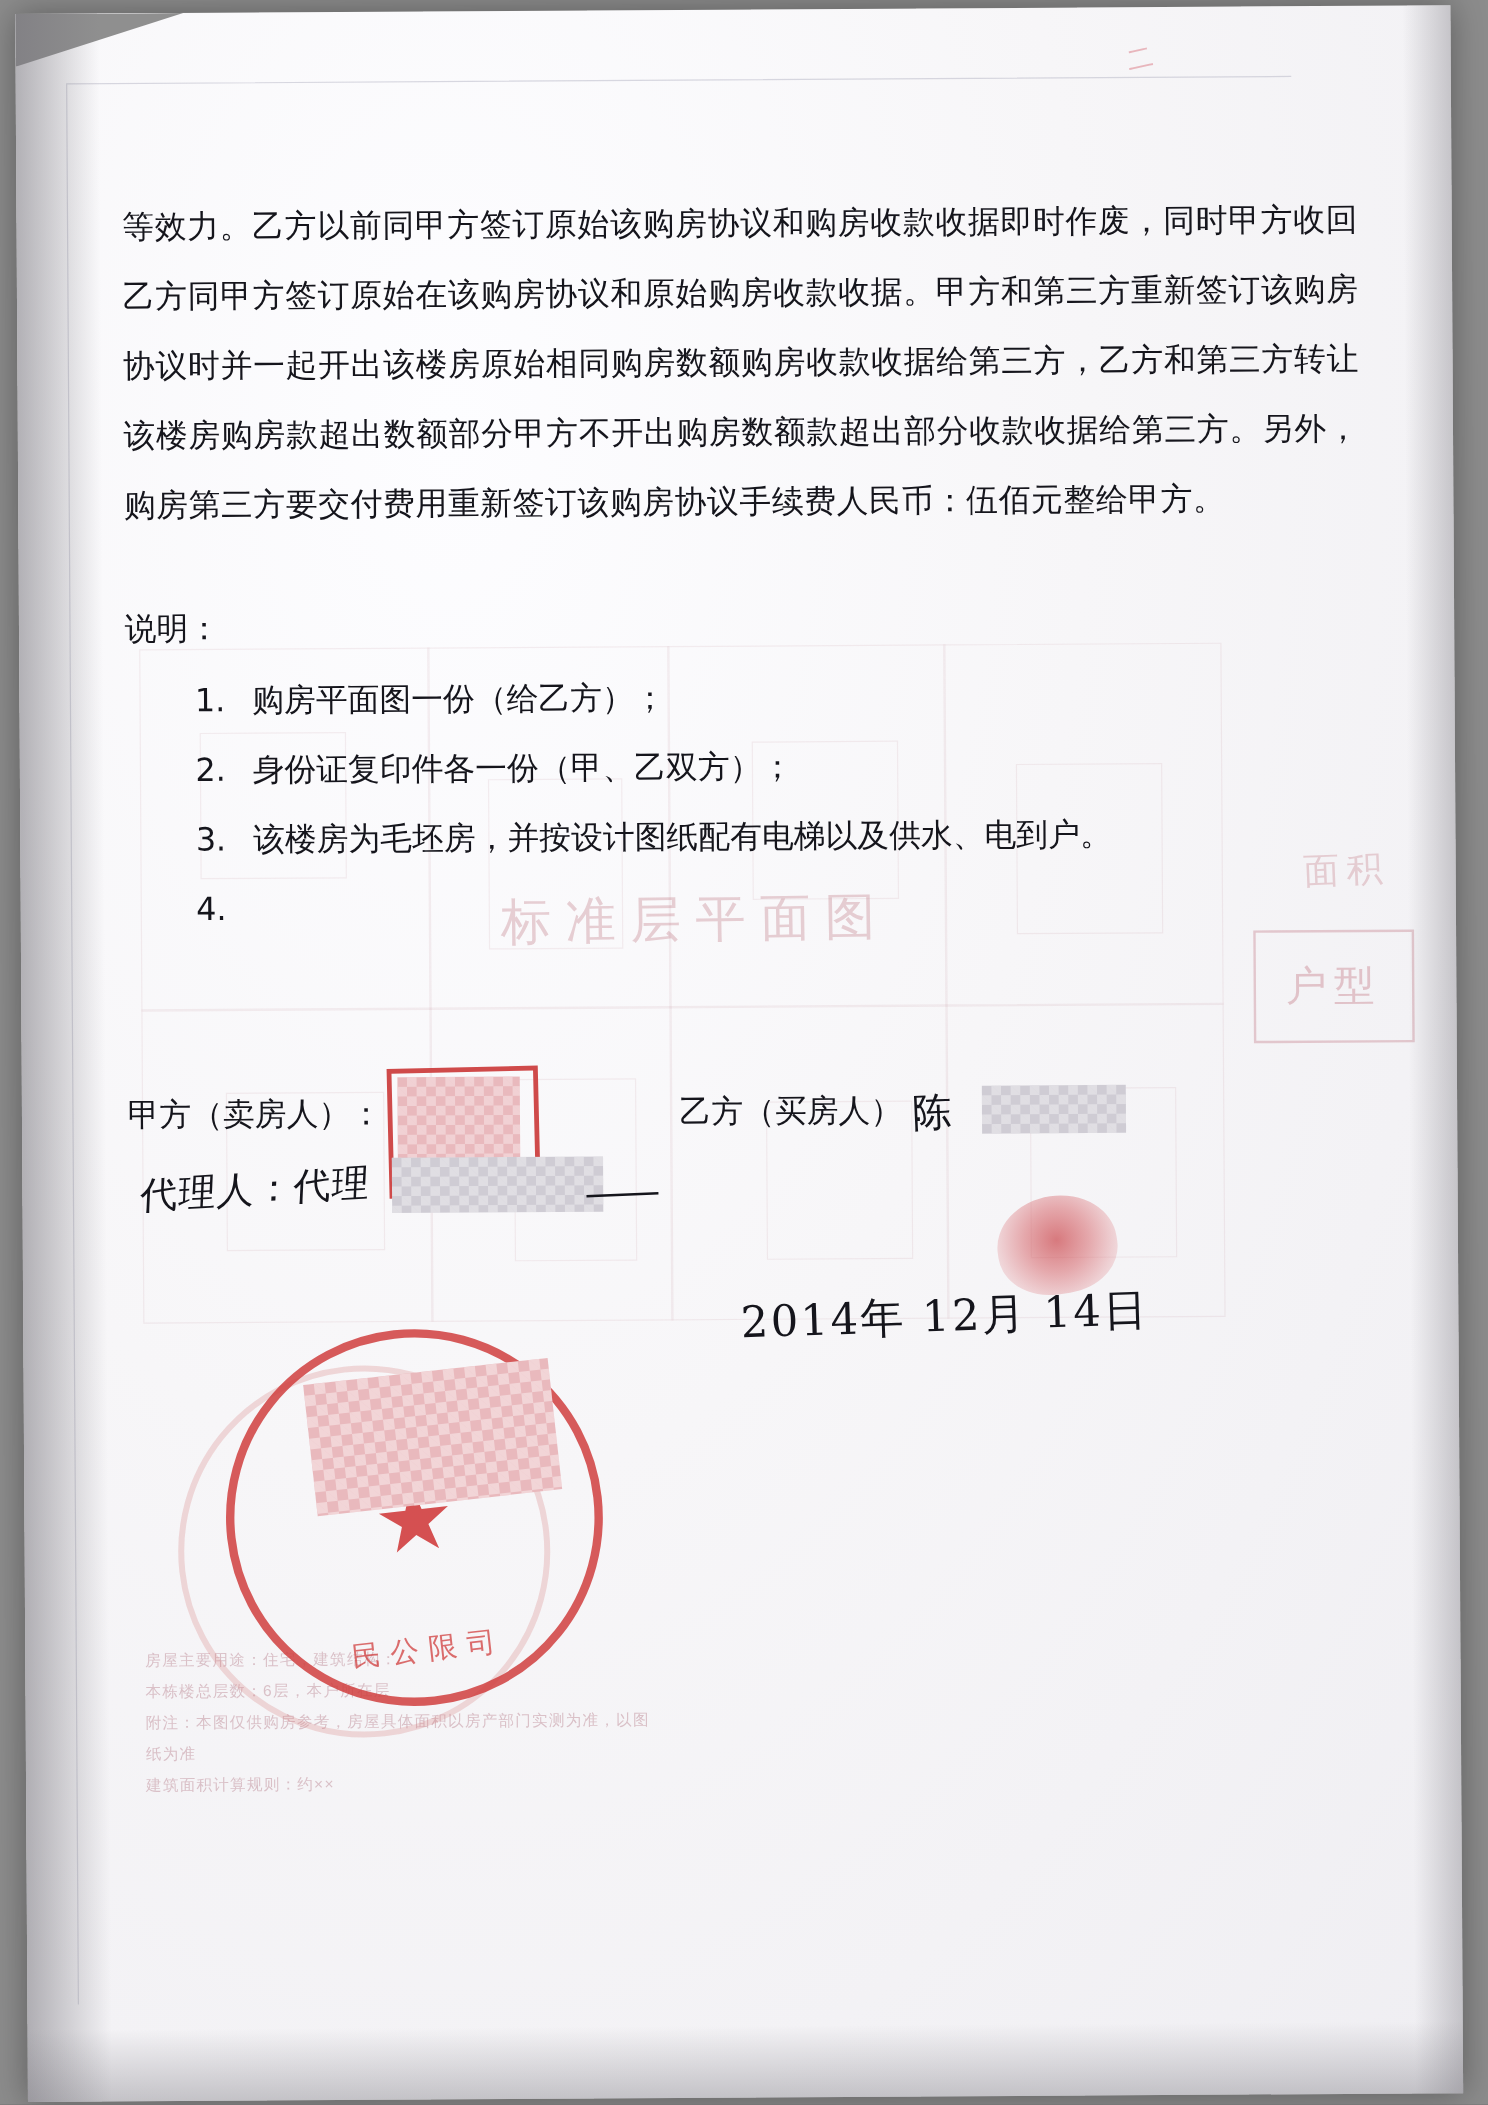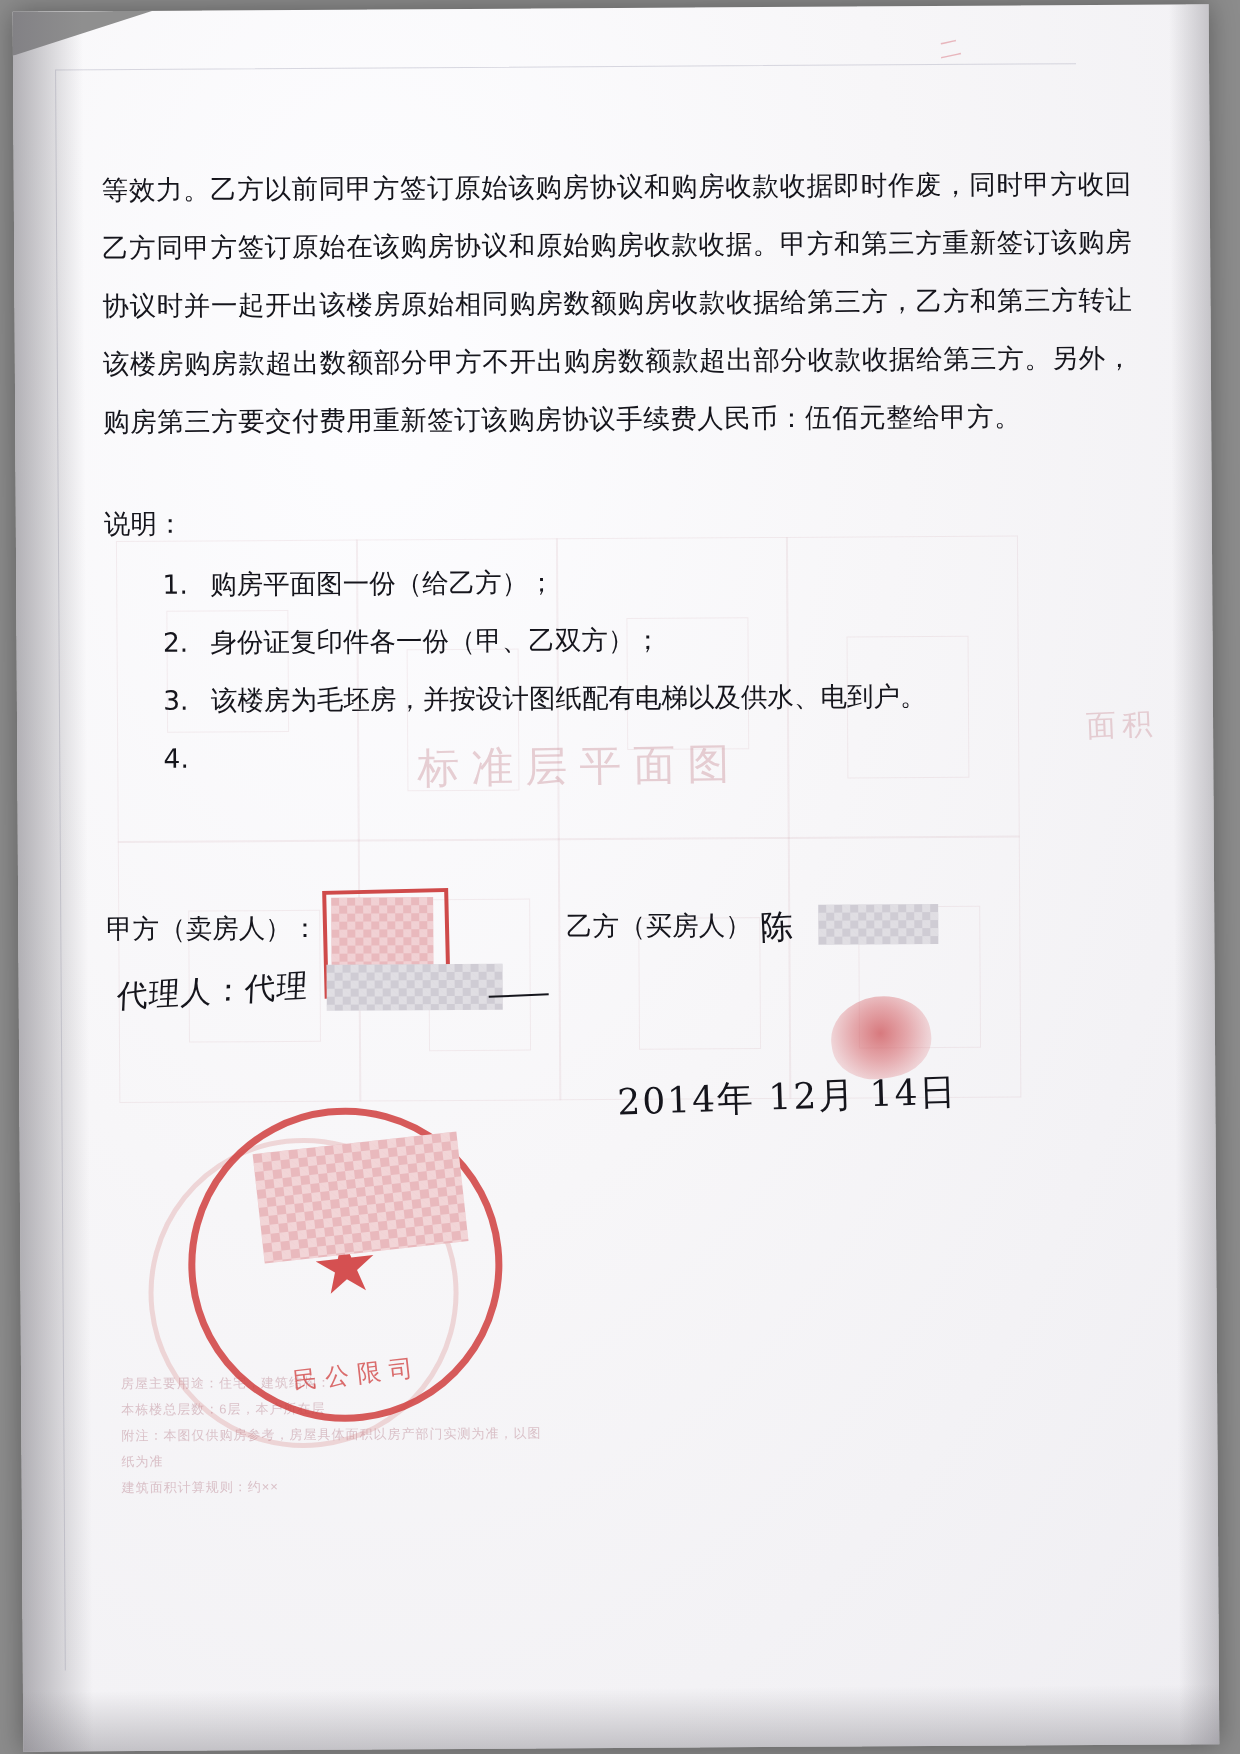--- a/index.html
+++ b/index.html
@@ -354,20 +354,23 @@
       <div class="bx" style="left:520px; top:90px; width:120px; height:130px;"></div>
       <div class="bx" style="left:740px; top:110px; width:120px; height:140px;"></div>
       <div class="bx" style="left:80px; top:380px; width:130px; height:130px;"></div>
       <div class="bx" style="left:320px; top:370px; width:100px; height:150px;"></div>
       <div class="bx" style="left:530px; top:390px; width:120px; height:130px;"></div>
       <div class="bx" style="left:750px; top:380px; width:120px; height:140px;"></div>
     </div>
 
     <div class="bleed-title">标准层平面图</div>
     <div class="bleed-right-text">面积</div>
+    <div class="bleed-box-right">
+      <span>户型</span>
+    </div>
 
     <div class="bleed-footer">
       <div>房屋主要用途：住宅，建筑结构：</div>
       <div>本栋楼总层数：6层，本户所在层</div>
       <div>附注：本图仅供购房参考，房屋具体面积以房产部门实测为准，以图纸为准</div>
       <div>建筑面积计算规则：约××</div>
     </div>
 
     <div class="body-text">
       <p class="para">等效力。乙方以前同甲方签订原始该购房协议和购房收款收据即时作废，同时甲方收回乙方同甲方签订原始在该购房协议和原始购房收款收据。甲方和第三方重新签订该购房协议时并一起开出该楼房原始相同购房数额购房收款收据给第三方，乙方和第三方转让该楼房购房款超出数额部分甲方不开出购房数额款超出部分收款收据给第三方。另外，购房第三方要交付费用重新签订该购房协议手续费人民币：伍佰元整给甲方。</p>

